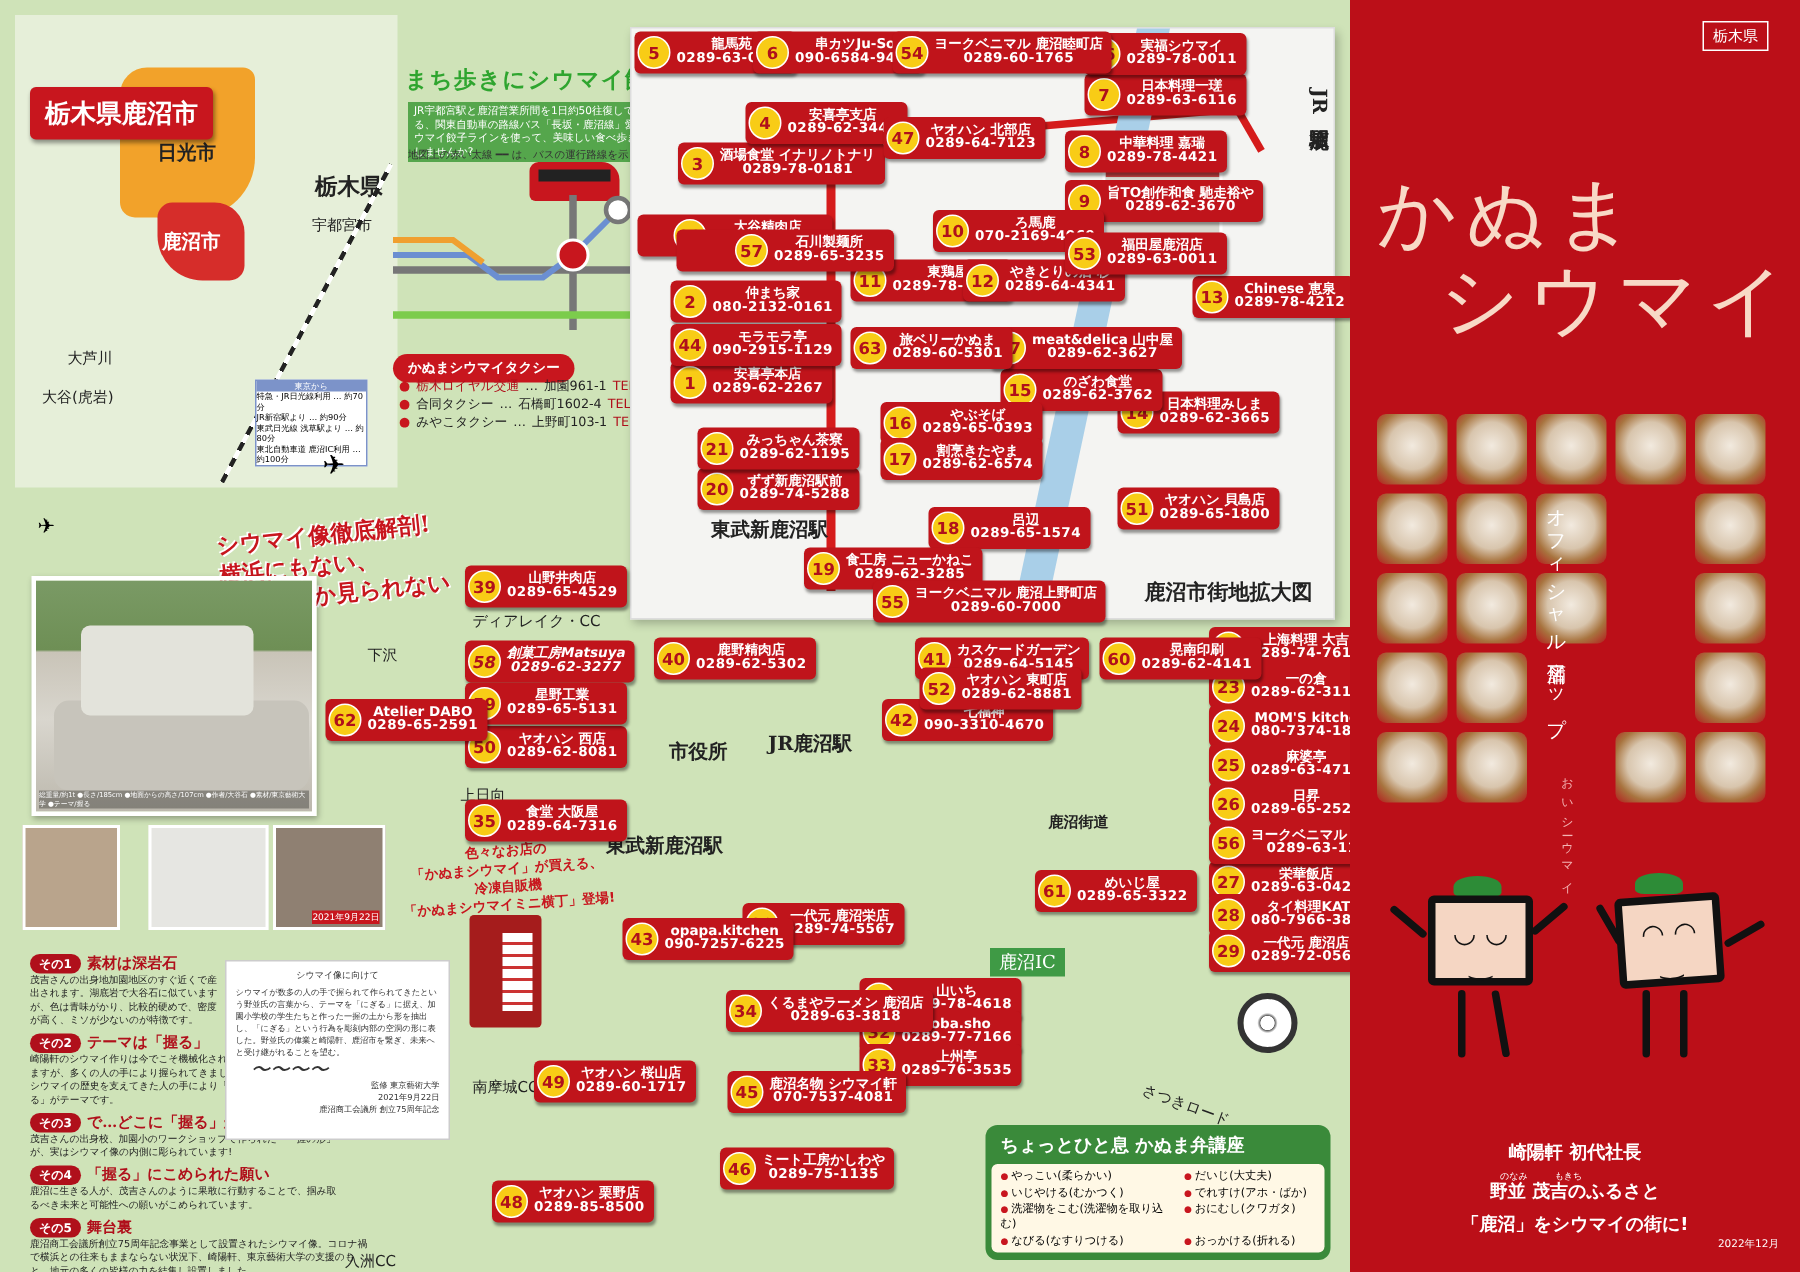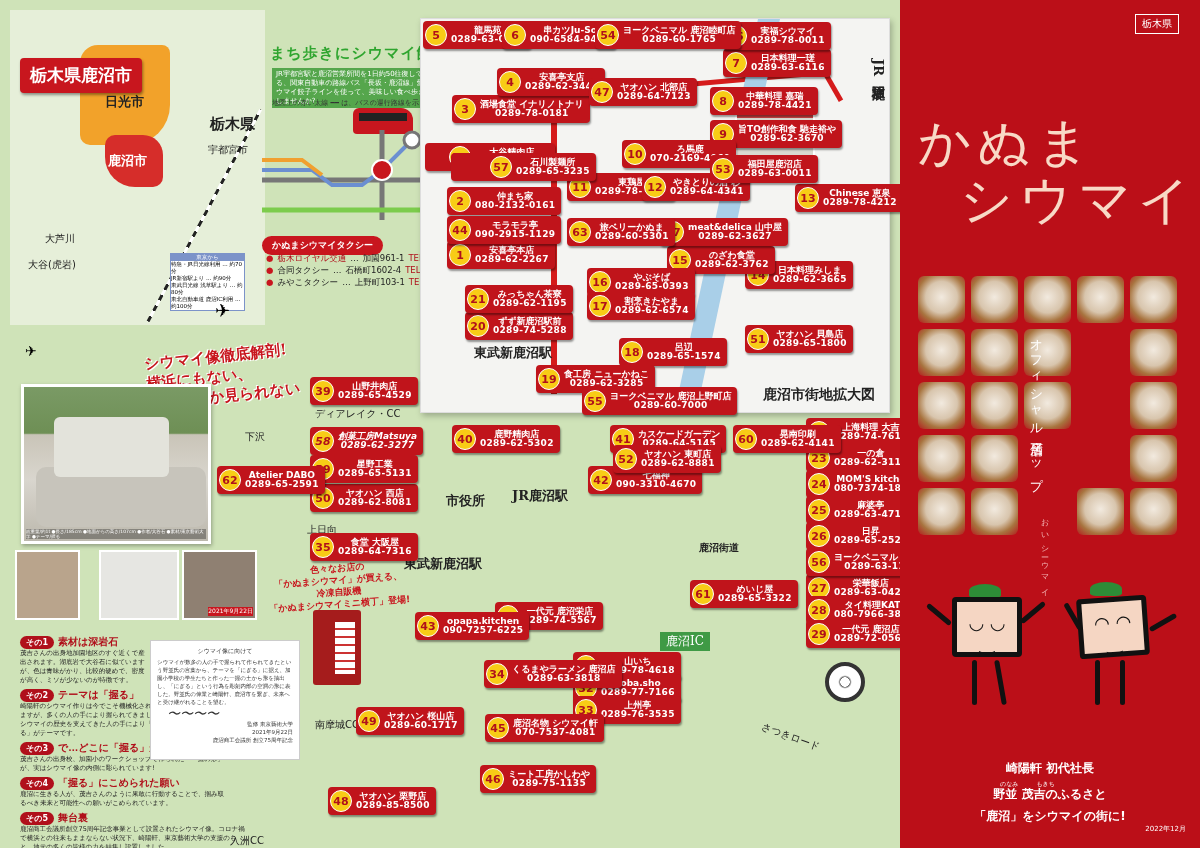--- a/index.html
+++ b/index.html
@@ -224,20 +224,33 @@
   <div class="label" style="left:699px;top:541px;font-weight:bold">鹿沼街道</div>
   <div class="label" style="left:315px;top:407px">ディアレイク・CC</div>
   <div class="label" style="left:315px;top:718px">南摩城CC</div>
   <div class="label" style="left:230px;top:834px">入洲CC</div>
   <div class="label" style="left:245px;top:430px">下沢</div>
   <div class="label" style="left:307px;top:523px">上日向</div>
   <div class="label" style="left:760px;top:730px;transform:rotate(20deg)">さつきロード</div>
   <div class="ic" style="left:660px;top:632px">鹿沼IC</div>
   <div class="compass"></div>
 
+  <div class="ben">
+    <div class="ben-title">ちょっとひと息 かぬま弁講座</div>
+    <div class="ben-body">
+      <span>やっこい(柔らかい)</span>
+      <span>だいじ(大丈夫)</span>
+      <span>いじやける(むかつく)</span>
+      <span>でれすけ(アホ・ばか)</span>
+      <span>洗濯物をこむ(洗濯物を取り込む)</span>
+      <span>おにむし(クワガタ)</span>
+      <span>なびる(なすりつける)</span>
+      <span>おっかける(折れる)</span>
+    </div>
+  </div>
 
   <div id="pins">
       <div class="pin" style="left: 447px; top: 241px;">
         <span class="num">1</span>
         <span class="txt">
           <span class="name">安喜亭本店</span>
           <span class="tel">0289-62-2267</span>
         </span>
       </div>
       <div class="pin" style="left: 447px; top: 187px;">
@@ -499,21 +512,21 @@
           <span class="tel">0289-62-3101</span>
         </span>
       </div>
       <div class="pin" style="left: 310px; top: 377px;">
         <span class="num">39</span>
         <span class="txt">
           <span class="name">山野井肉店</span>
           <span class="tel">0289-65-4529</span>
         </span>
       </div>
-      <div class="pin" style="left: 452px; top: 425px;">
+      <div class="pin" style="left: 436px; top: 425px;">
         <span class="num">40</span>
         <span class="txt">
           <span class="name">鹿野精肉店</span>
           <span class="tel">0289-62-5302</span>
         </span>
       </div>
       <div class="pin" style="left: 610px; top: 425px;">
         <span class="num">41</span>
         <span class="txt">
           <span class="name">カスケードガーデン</span>

